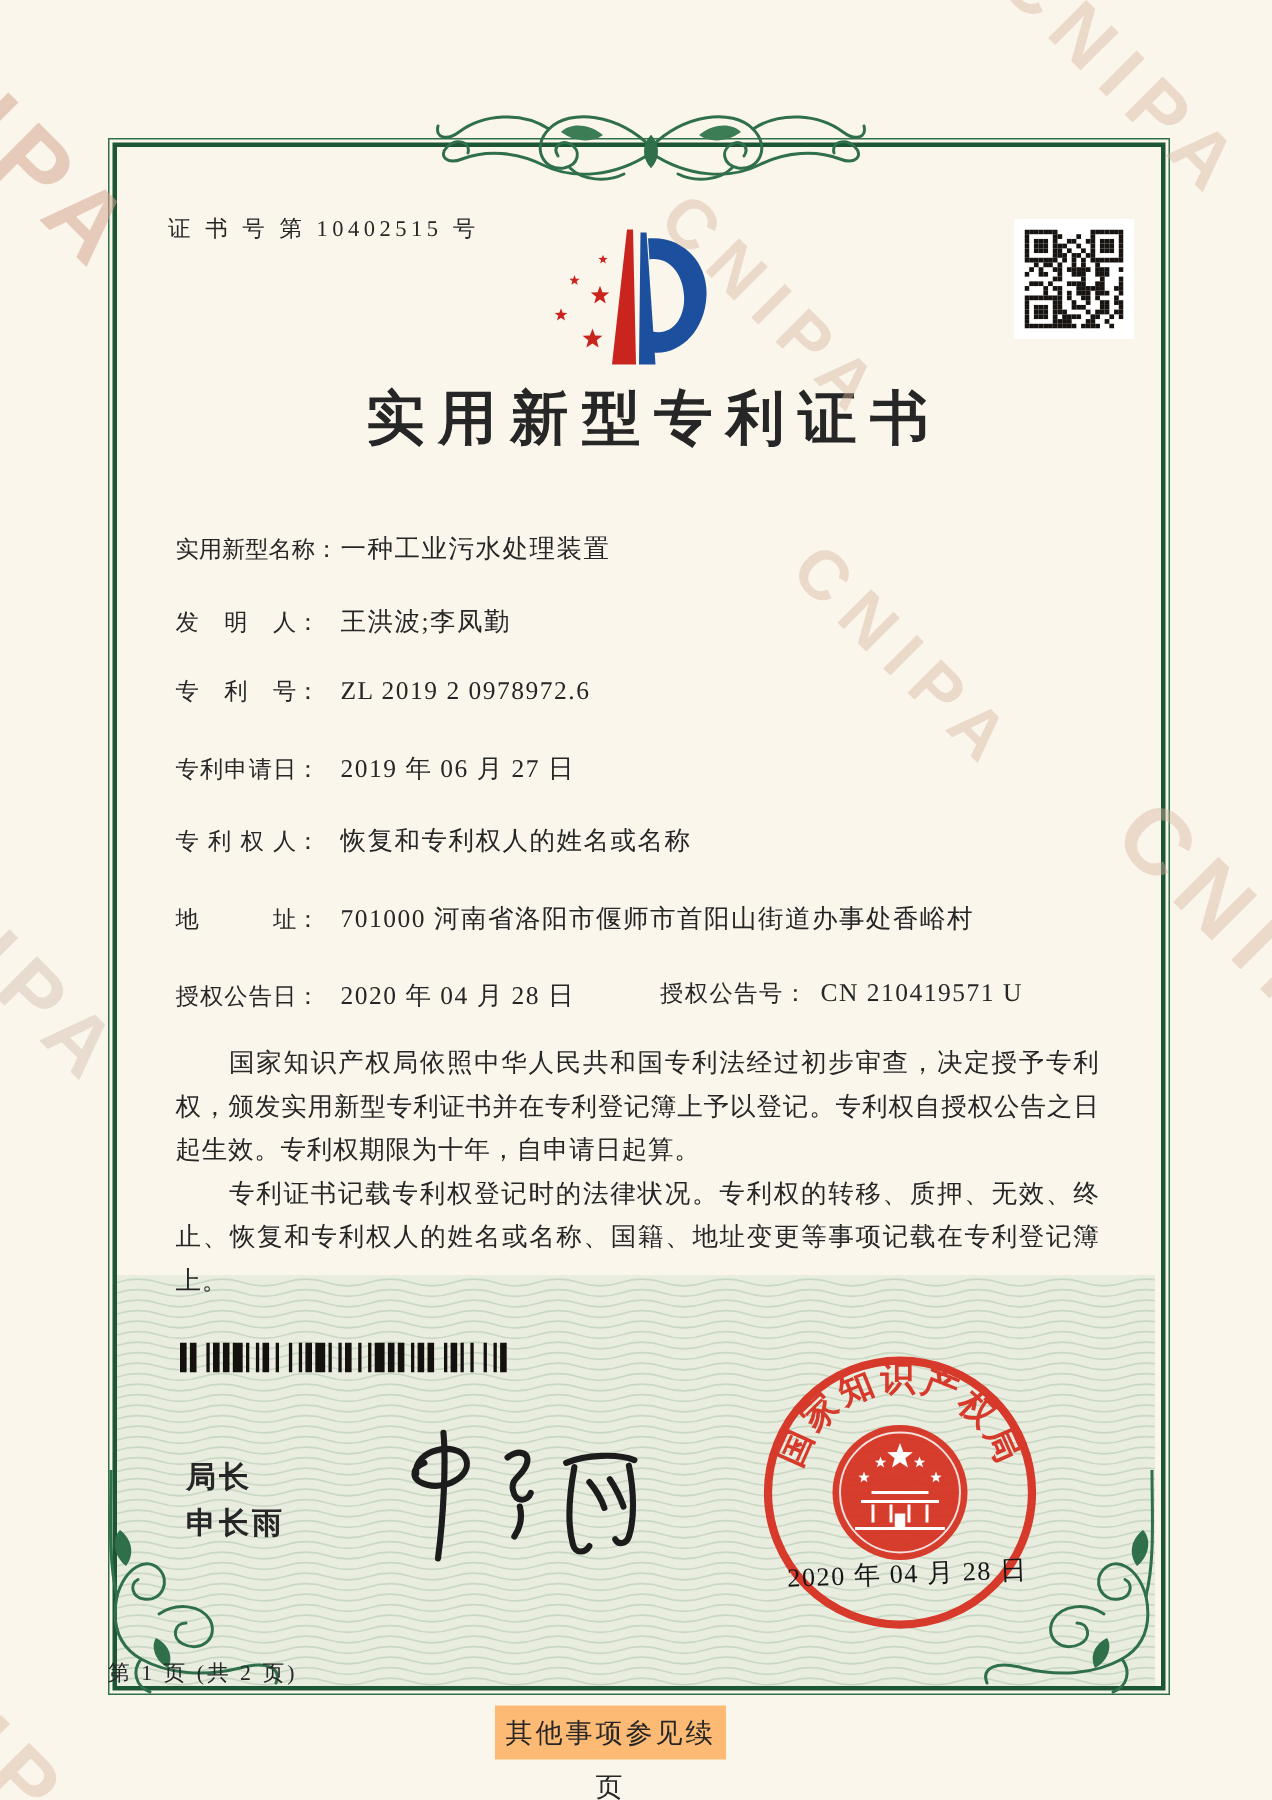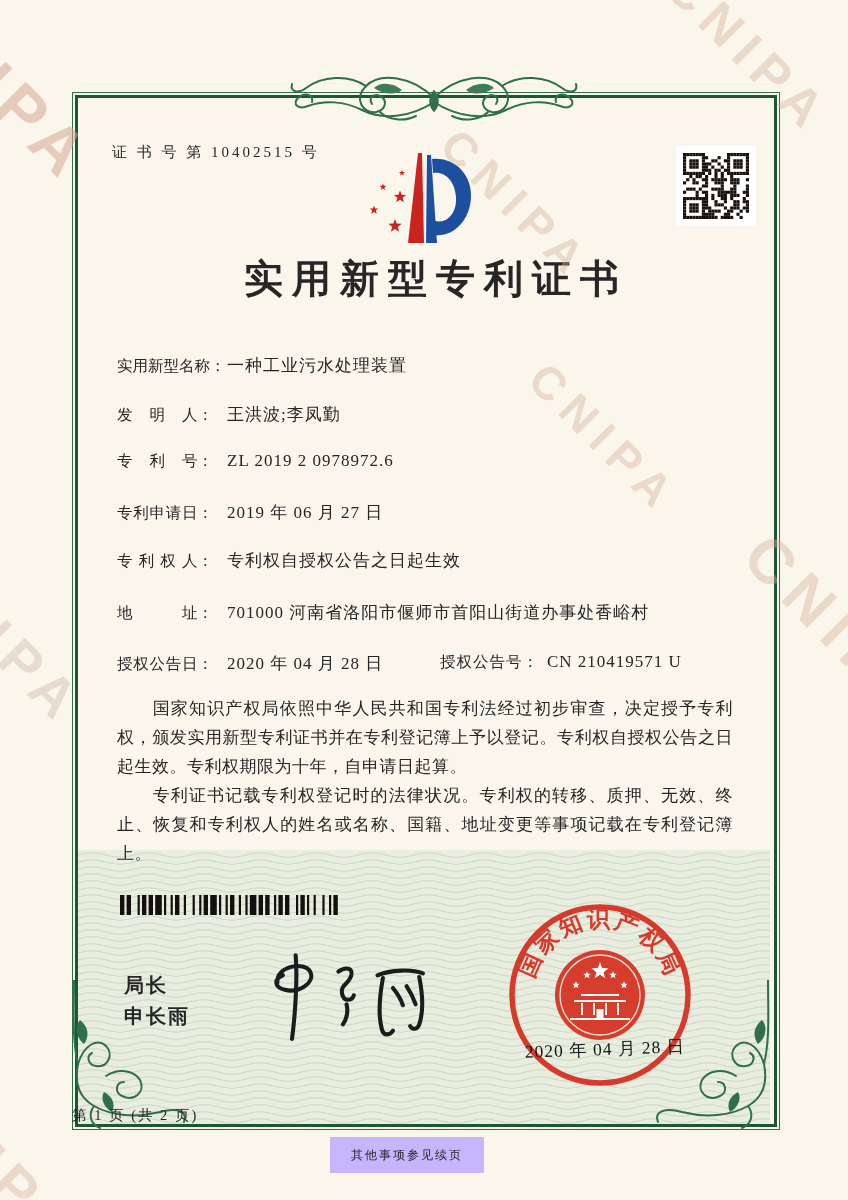--- a/index.html
+++ b/index.html
@@ -67,22 +67,22 @@
   .sig-script{position:absolute; left:252px; top:948px; z-index:7;}
   
   .seal{position:absolute; left:500px; top:895px; z-index:7; opacity:0.93;}
   .seal-date{position:absolute; left:505px; top:1037px; width:200px; z-index:8;
     text-align:center; font-size:17.5px; letter-spacing:1px; color:#151515;
     transform:rotate(-2deg);}
   
   .page-num{position:absolute; left:72px; top:1094px; width:680px; text-align:left;
     font-size:14.5px; letter-spacing:2px; z-index:5;margin-top:12px;}
   .cont-note{position:absolute; left:330px; top:1137px; width:154px; height:36px;
-    background:#c4b5fd; z-index:5; text-align:center; line-height:36px;
-    font-size:12px; letter-spacing:2px;}
+    background:#fdba74; z-index:5; text-align:center; line-height:36px;
+    font-size:18px; letter-spacing:2px;}
 </style>
 </head>
 <body>
 
 <div class="page">
 
   <span class="wm wm1">CNIPA</span>
   <span class="wm wm2">CNIPA</span>
   <span class="wm wm3">CNIPA</span>
   <span class="wm wm4">CNIPA</span>
@@ -456,21 +456,21 @@
         <span>请</span>
         <span>日：</span>
       </span><span class="fvalue">2019 年 06 月 27 日</span>
   </div>
   <div class="frow r5">
     <span class="jlabel">
         <span>专</span>
         <span>利</span>
         <span>权</span>
         <span>人：</span>
-      </span><span class="fvalue">专利权自授权公告之日起生效</span>
+      </span><span class="fvalue">恢复和专利权人的姓名或名称</span>
   </div>
   <div class="frow r6">
     <span class="jlabel">
         <span>地</span>
         <span>址：</span>
       </span><span class="fvalue">701000 河南省洛阳市偃师市首阳山街道办事处香峪村</span>
   </div>
   <div class="frow r7">
     <span class="jlabel">
         <span>授</span>

